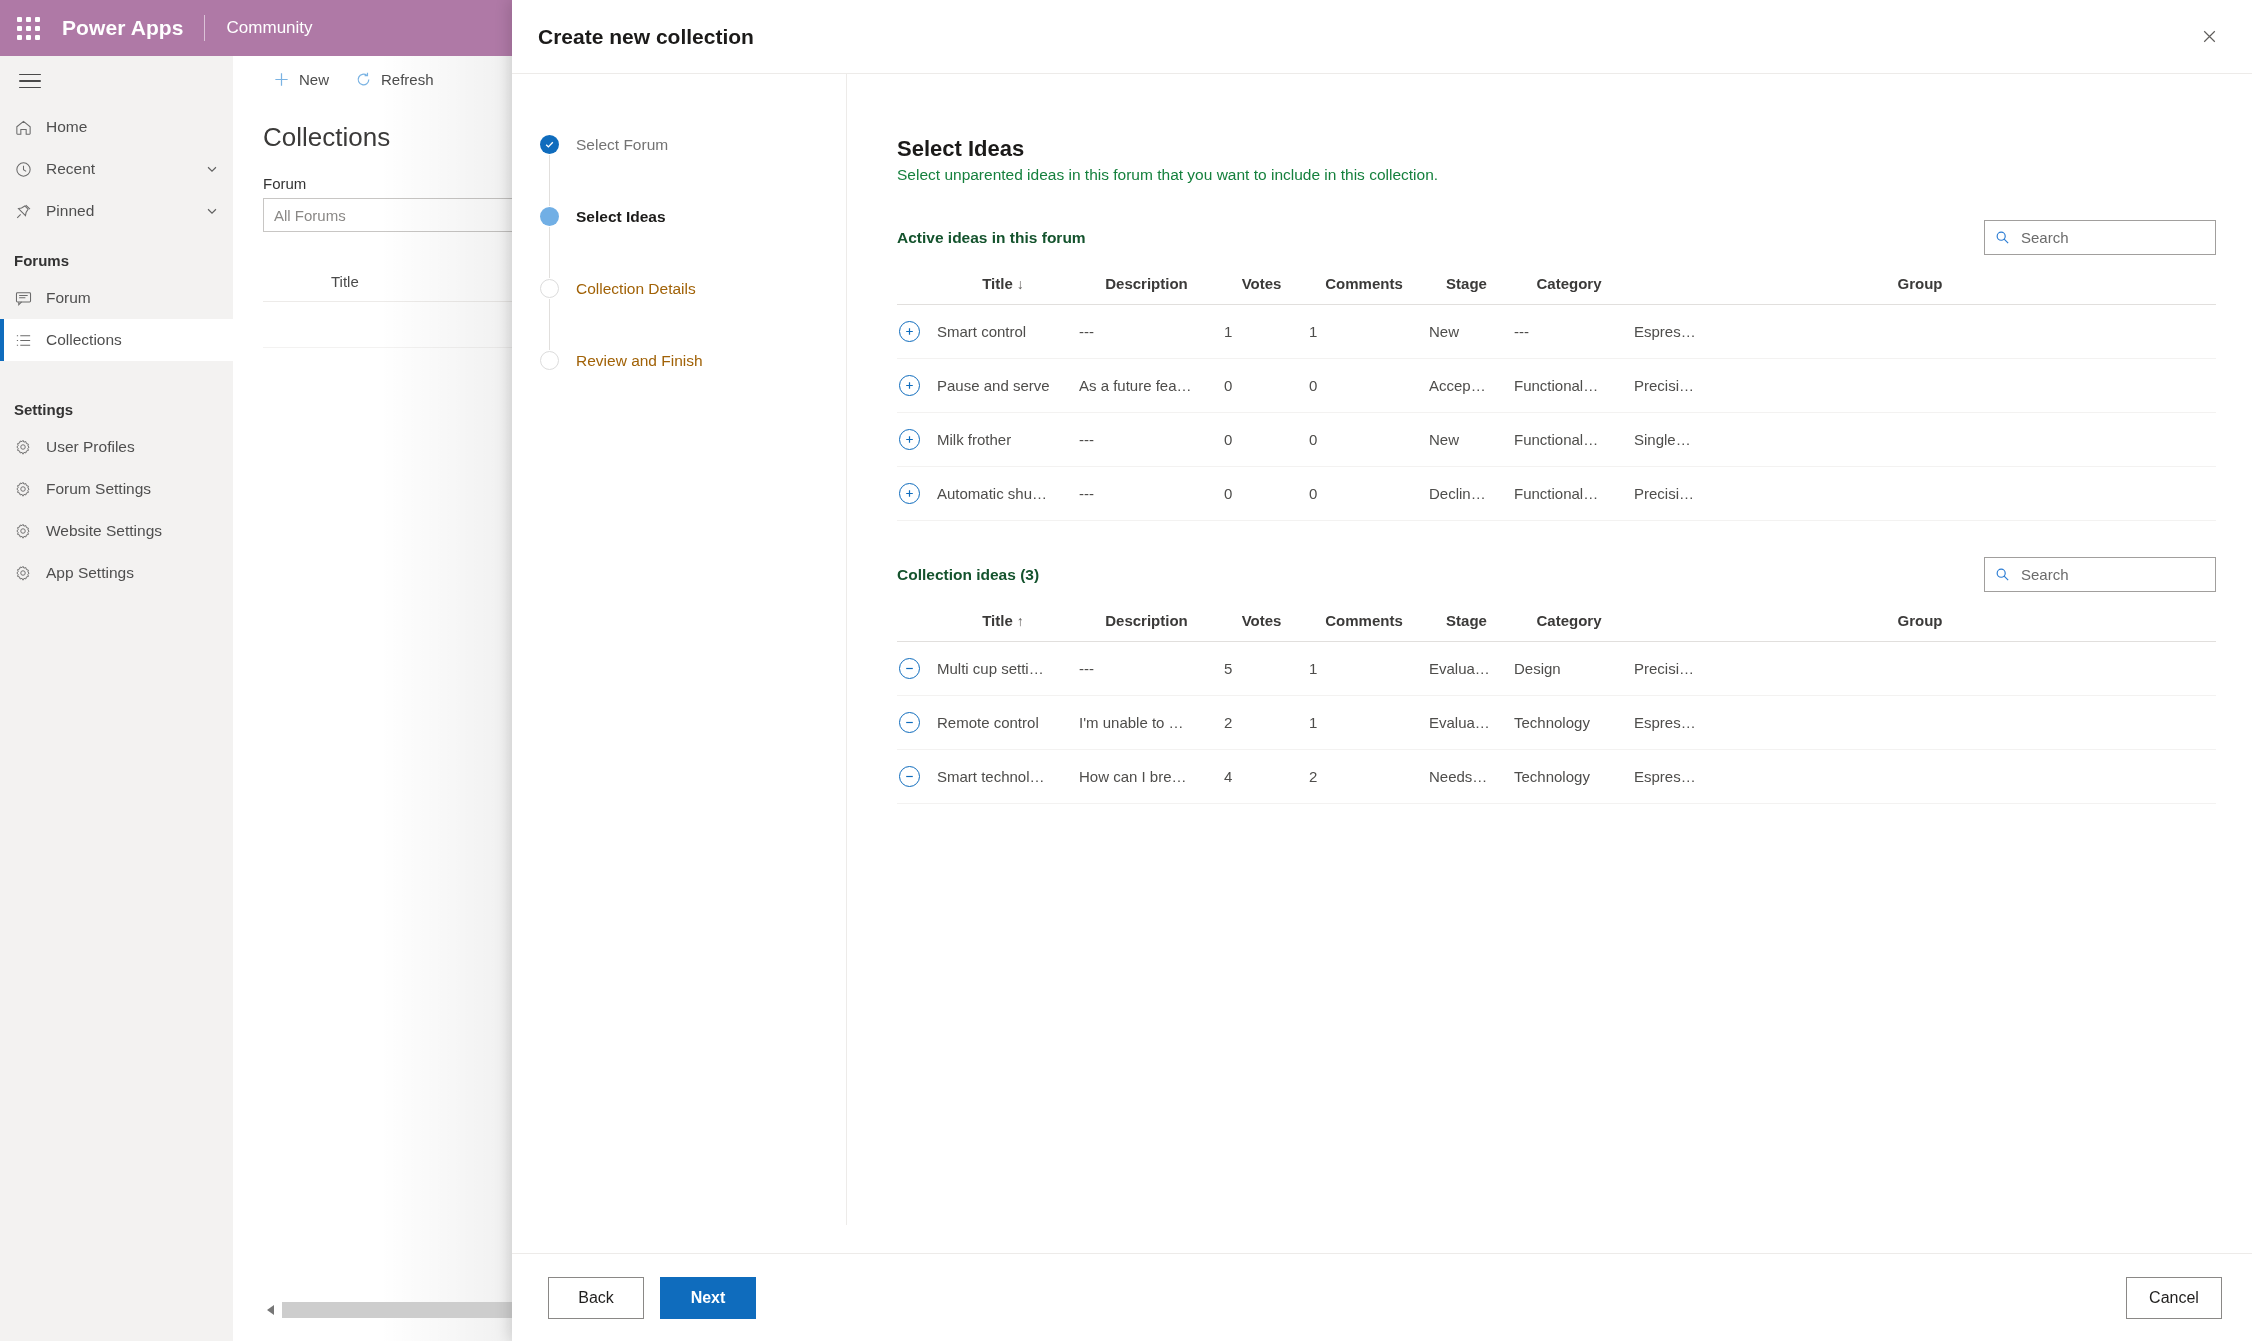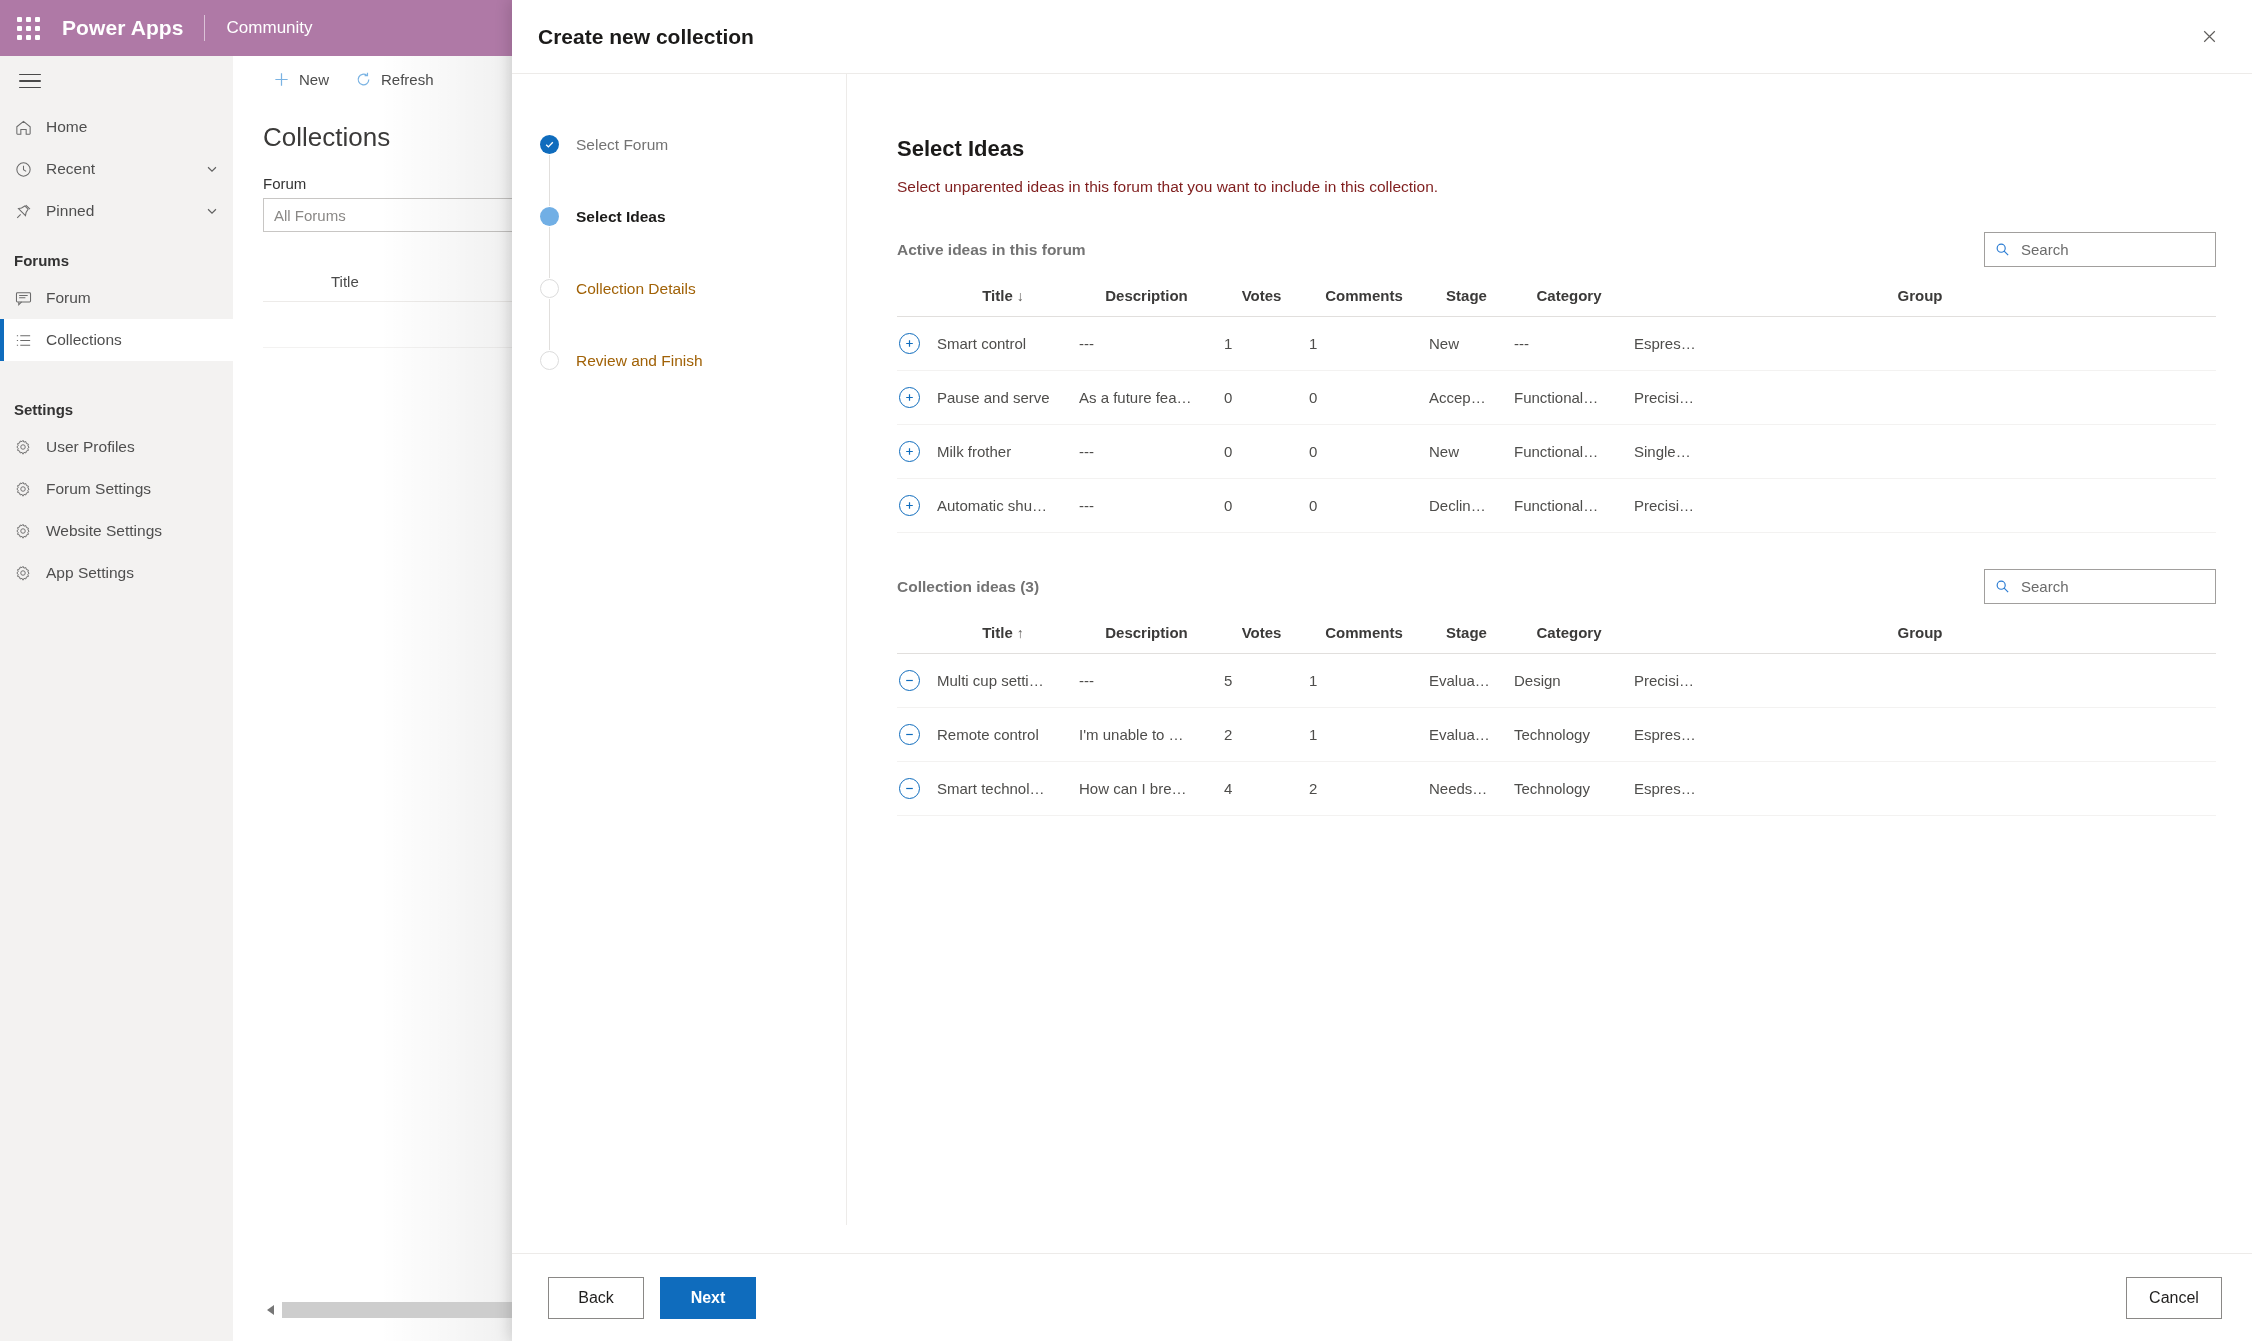--- a/index.html
+++ b/index.html
@@ -146,27 +146,27 @@
   .step .line {
     position: absolute; left: 37px; top: 21px; width: 1.4px; height: 51px; background: #e1dfdd; z-index: 1;
   }
   .step:last-child .line { display: none; }
   .step .slabel { font-size: 15.5px; color: #a16207; line-height: 19px; margin-top: 1px; }
   .step.current .slabel { color: #1b1a19; font-weight: 700; }
   .step.done .slabel { color: #737373; }
 
   .pane { flex: 1; padding: 62px 36px 0 50px; overflow: hidden; min-width: 0; }
   .pane-h1 { font-size: 22px; color: #1b1a19; font-weight: 600; }
-  .pane-sub { font-size: 15.5px; color: #7f1d1d; margin-top: 16px; }
+  .pane-sub { font-size: 15.5px; color: #15803d; margin-top: 4px; }
 
   .sec-head {
     display: flex; align-items: center; justify-content: space-between;
     margin-top: 36px;
   }
-  .sec-title { font-size: 15.5px; color: #737373; font-weight: 600; }
+  .sec-title { font-size: 15.5px; color: #14532d; font-weight: 600; }
   .searchbox {
     width: 232px; height: 35px; border: 1px solid #a19f9d; background: #fff;
     display: flex; align-items: center; gap: 9px; padding: 0 10px; cursor: text;
   }
   .searchbox .si { color: #2b7cd3; display: flex; align-items: center; }
   .searchbox input {
     border: 0; outline: 0; background: transparent; font-size: 15px; color: #323130;
     font-family: "Liberation Sans", sans-serif; width: 100%;
   }
   .searchbox input::placeholder { color: #6b6b6b; }

